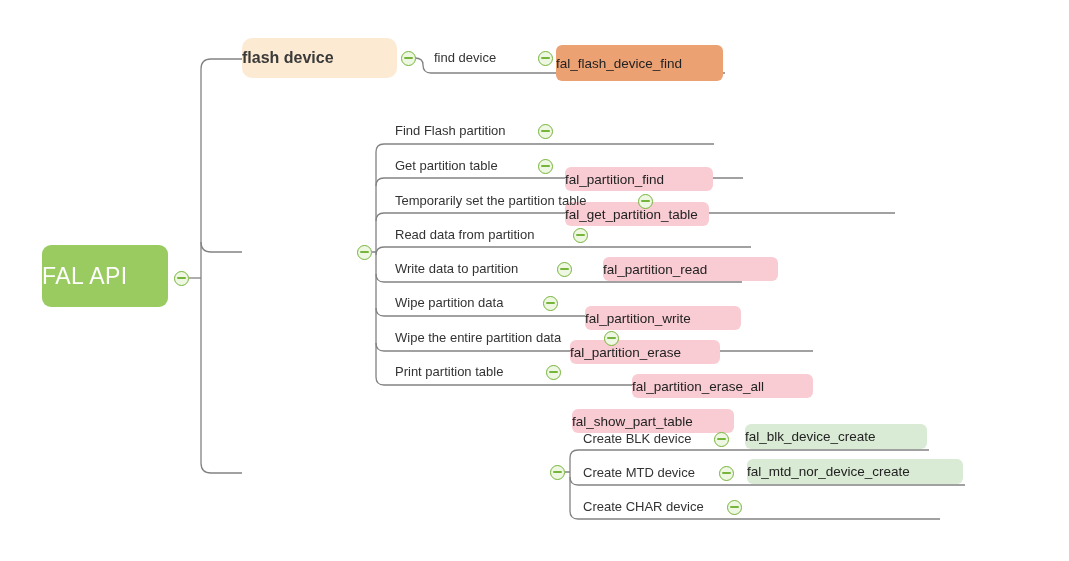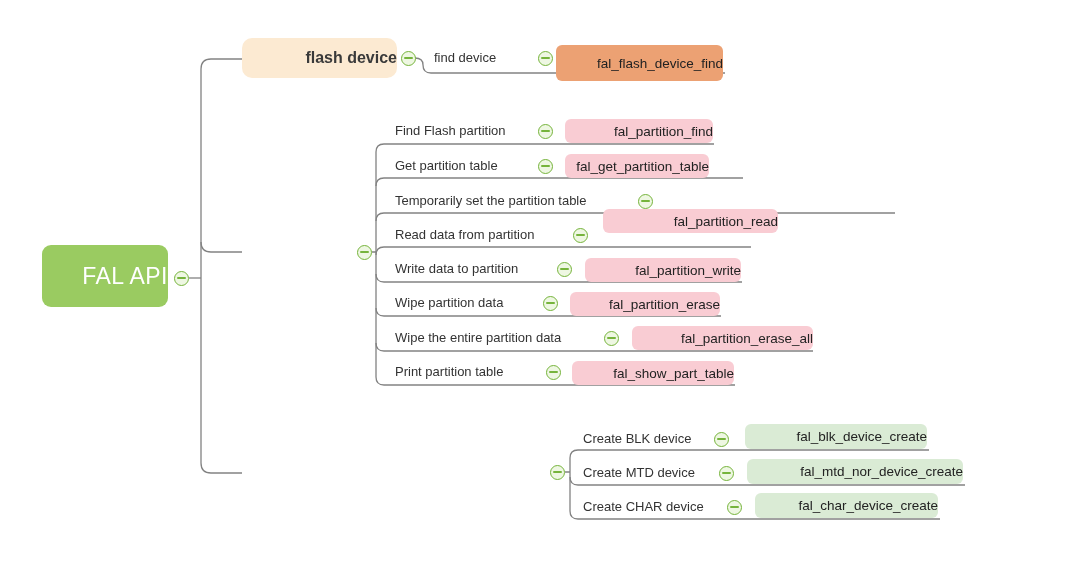--- a/index.html
+++ b/index.html
@@ -1,34 +1,34 @@
 <!DOCTYPE html>
 <html style="--root-bg: #9acb61; --branch-bg: #fcead2; --api-orange: #eca173; --api-pink: #f9ccd3; --api-green: #daebd5; --line: #828282; --collapse: #76b43c;"><head>
 <meta charset="utf-8">
 <style>
   html,body{margin:0;padding:0;background:#fff;}
   .canvas{
     position:relative;width:1069px;height:561px;background:#ffffff;overflow:hidden;
     font-family:"Liberation Sans","DejaVu Sans",sans-serif;color:#333;
   }
   svg.connectors{position:absolute;left:0;top:0;z-index:0;}
-  .node{position:absolute;box-sizing:border-box;display:flex;align-items:center;justify-content:flex-end;z-index:2;padding-left:14px;}
+  .node{position:absolute;box-sizing:border-box;display:flex;align-items:center;justify-content:flex-start;z-index:2;}
   .root-node{
     background:var(--root-bg);border-radius:9px;color:#ffffff;
     font-size:23px;font-weight:500;letter-spacing:0.5px;
   }
   .branch-node{
     background:var(--branch-bg);border-radius:10px;color:#3a3a3a;
     font-size:16px;font-weight:600;
   }
   .api-box{
     border-radius:6px;font-size:13.5px;color:#222;white-space:nowrap;
   }
   .api-orange{background:var(--api-orange);}
-  .api-pink{background:var(--api-pink);}
+  .api-pink{background:var(--api-pink);margin-top:48px;}
   .api-green{background:var(--api-green);}
   .leaf-label{
     position:absolute;height:18px;line-height:18px;font-size:13px;color:#333;
     white-space:nowrap;z-index:2;
   }
   .collapse{
     position:absolute;width:15px;height:15px;border-radius:50%;
     background:#eef7e2;border:1.5px solid var(--collapse);box-sizing:border-box;z-index:3;
   }
   .collapse::after{
@@ -119,15 +119,14 @@
   <div class="leaf-label" style="left:583px;top:430px">Create BLK device</div>
   <div class="collapse" style="left:713.5px;top:431.5px"></div>
   <div class="node api-box api-green" style="left:745px;top:424px;width:182px;height:25px">fal_blk_device_create</div>
 
   <div class="leaf-label" style="left:583px;top:464px">Create MTD device</div>
   <div class="collapse" style="left:718.5px;top:465.5px"></div>
   <div class="node api-box api-green" style="left:747px;top:459px;width:216px;height:25px">fal_mtd_nor_device_create</div>
 
   <div class="leaf-label" style="left:583px;top:498px">Create CHAR device</div>
   <div class="collapse" style="left:726.5px;top:499.5px"></div>
-  <div class="node api-box api-green" style="left:755px;top:493px;width:183px;height:25px">fal_char_device_create</div>
 
 </div>
 
 </body></html>

